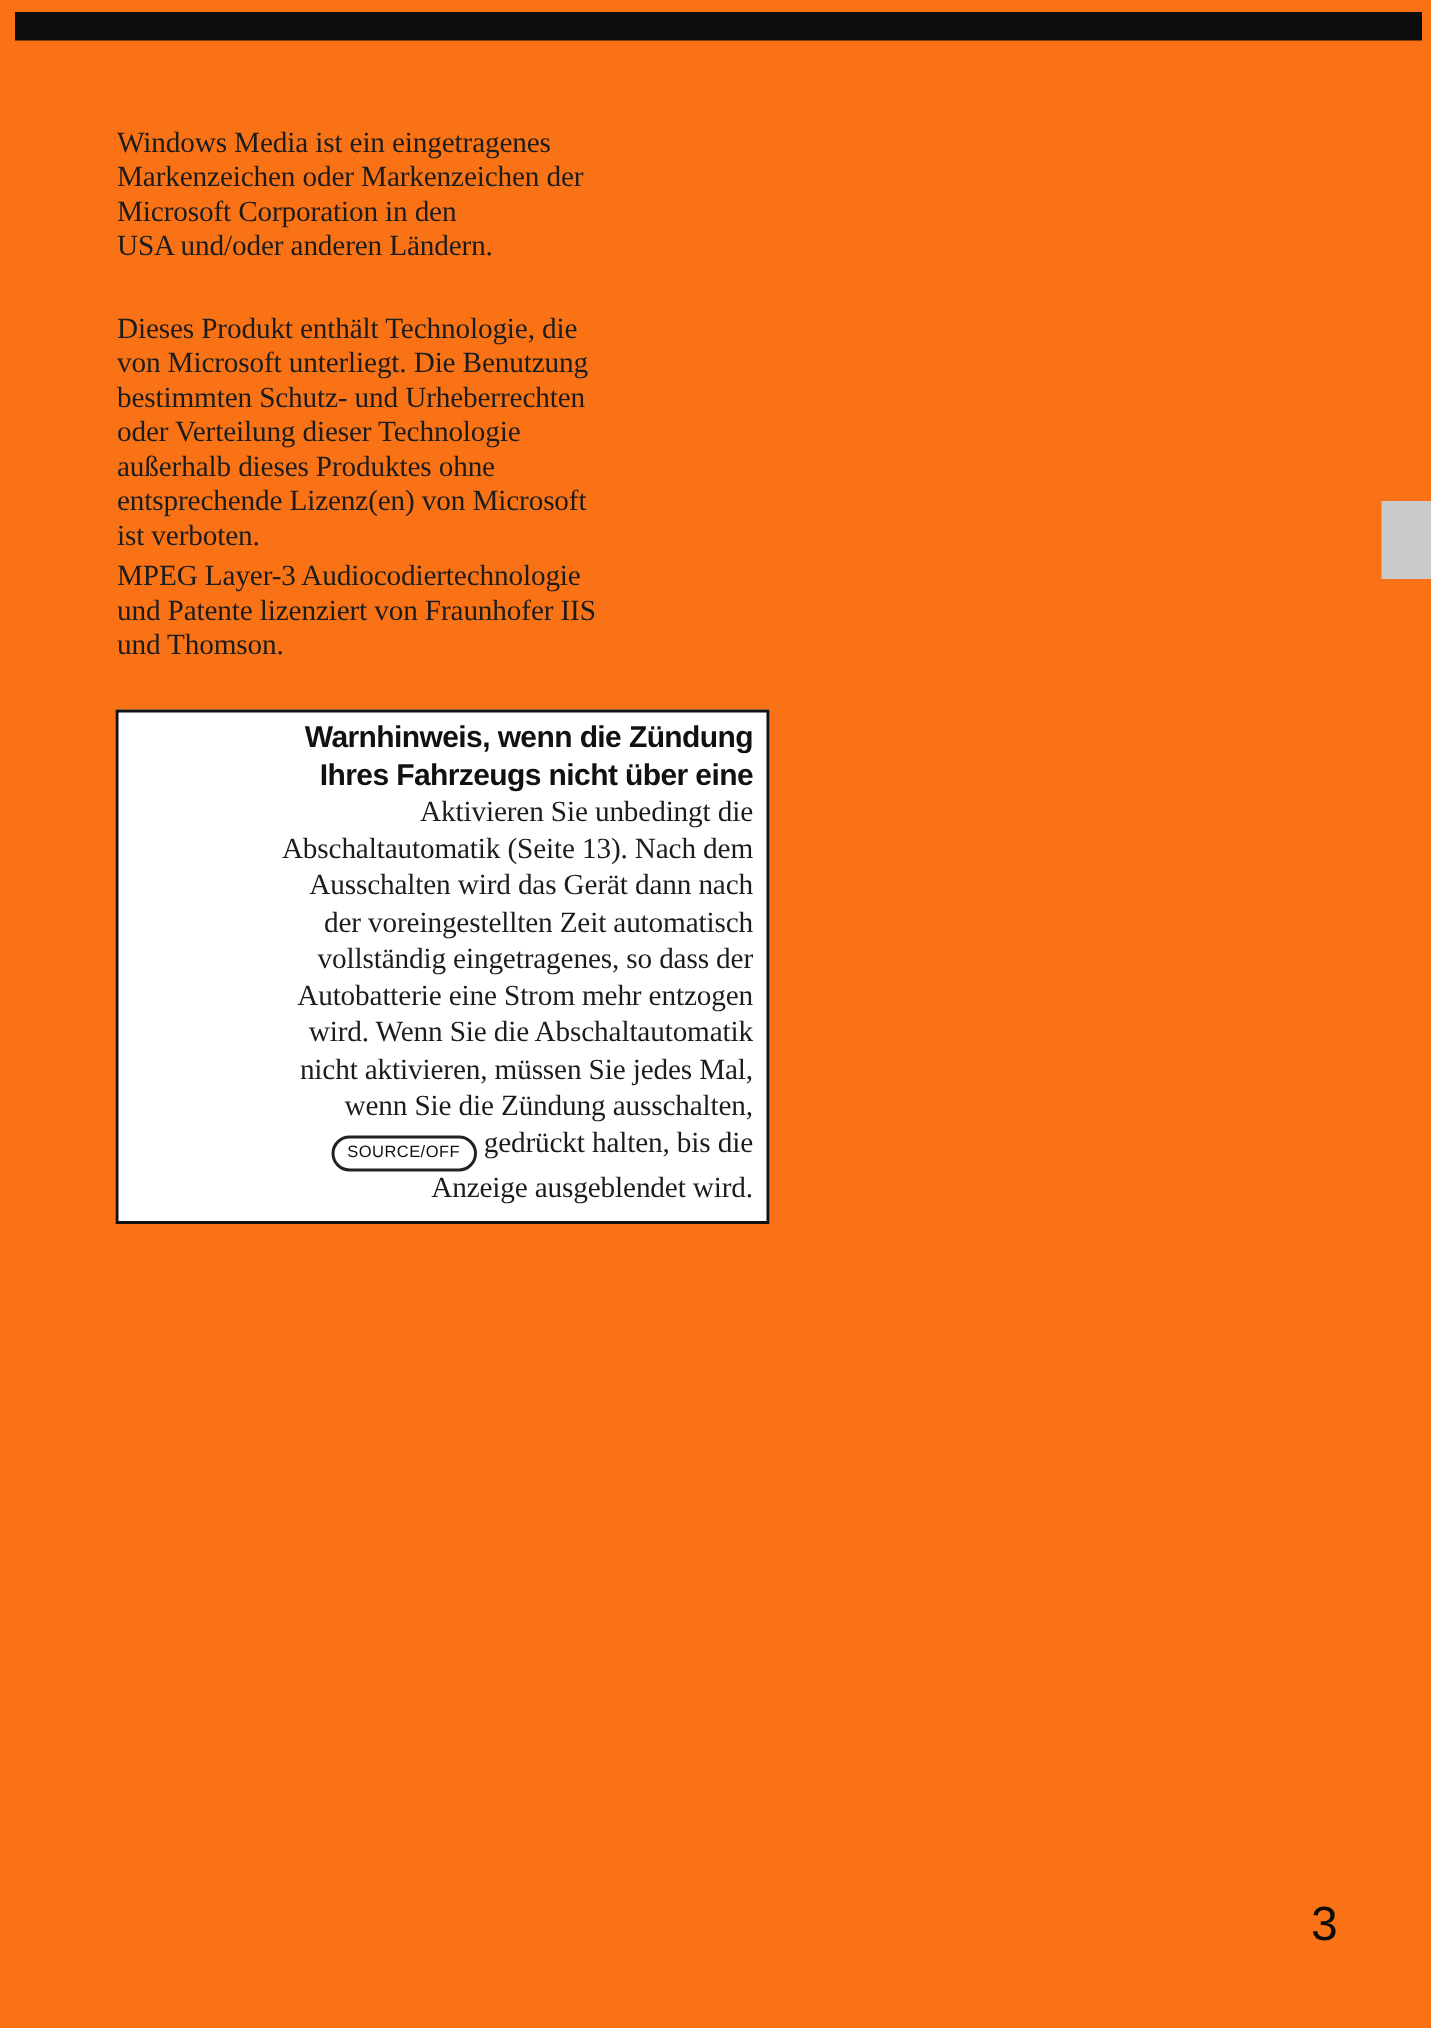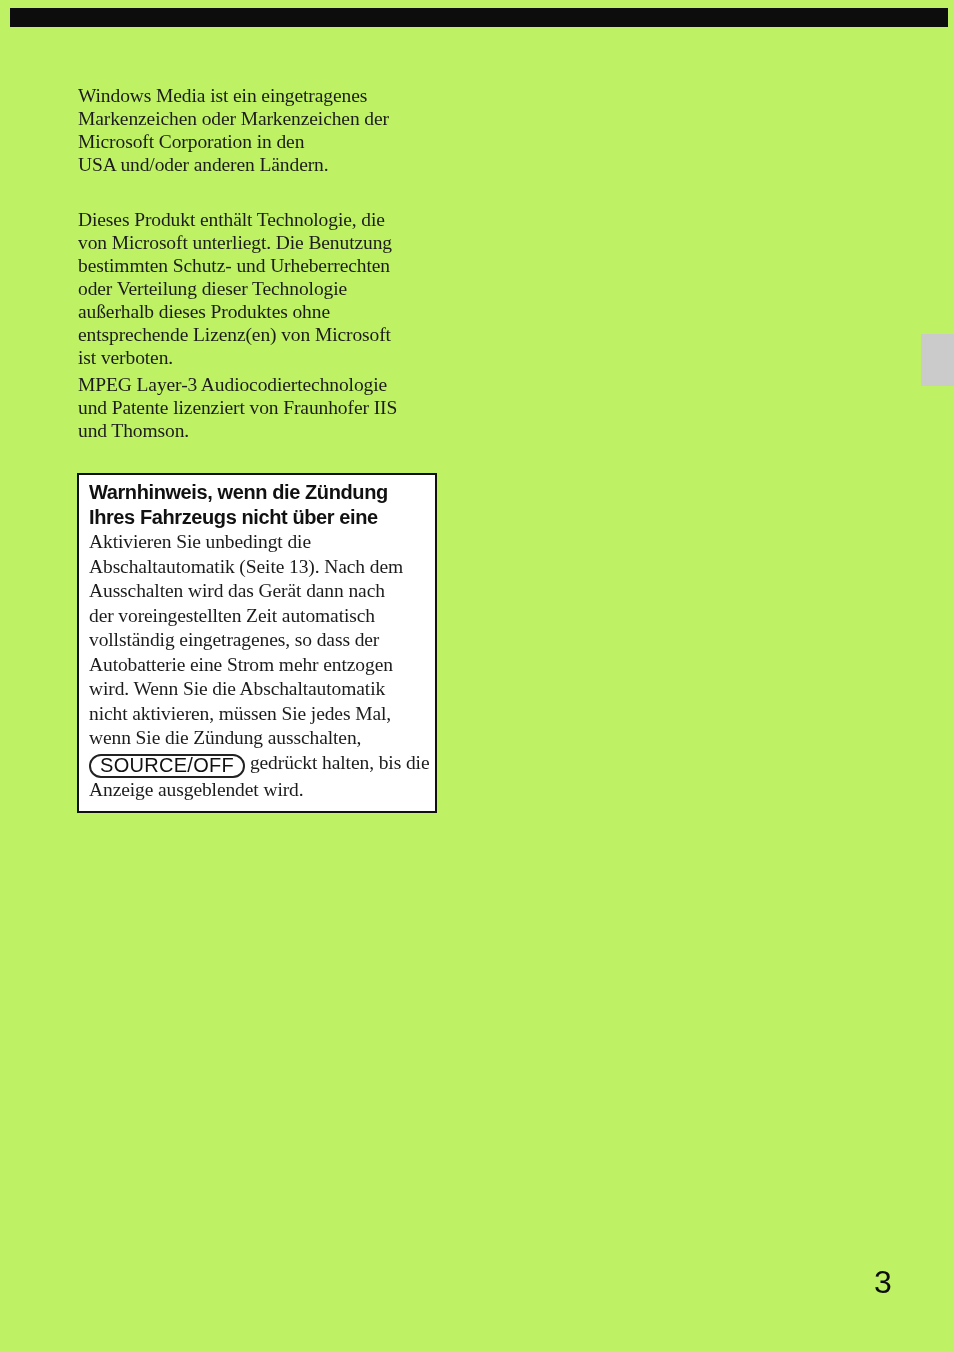--- a/index.html
+++ b/index.html
@@ -1,21 +1,21 @@
 <!DOCTYPE html>
 <html><head>
 <meta charset="utf-8">
 <style>
   * { margin: 0; padding: 0; box-sizing: border-box; }
   html, body { background: #ffffff; }
   .page {
     position: relative;
     width: 954px;
     height: 1352px;
-    background: #bef264;
+    background: #f97316;
     overflow: hidden;
     font-family: "Liberation Serif", serif;
     color: #1c1c1c;
   }
   .top-bar {
     position: absolute;
     left: 10px;
     top: 8px;
     width: 938px;
     height: 19px;
@@ -41,45 +41,46 @@
     letter-spacing: -0.1px;
     white-space: nowrap;
   }
   .para-1 { top: 84px; }
   .para-2 { top: 208px; }
   .para-3 { top: 373px; }
   .warning-box {
     position: absolute;
     left: -1px;               
     top: 473px;
-    width: 360px;
+    width: 436px;
     border: 2px solid #111111;
     padding: 5px 9px 9px 10px;
     background: #ffffff;
+    text-align: right;
   }
   .warning-heading {
     font-family: "Liberation Sans", sans-serif;
     font-weight: bold;
     font-size: 20px;
     line-height: 25px;
     letter-spacing: -0.4px;
     color: #111111;
     white-space: nowrap;
   }
   .warning-body {
     font-size: 19.5px;
     line-height: 24.5px;
     letter-spacing: -0.1px;
     white-space: nowrap;
   }
   .pill-line { white-space: nowrap; }
   .pill {
     display: inline-block;
     font-family: "Liberation Sans", sans-serif;
-    font-size: 20px;
+    font-size: 11px;
     line-height: 19px;
     letter-spacing: 0.3px;
     color: #111111;
     border: 2px solid #222222;
     border-radius: 12px;
     padding: 0 9px 1px 9px;
     vertical-align: -3px;
     background: #ffffff;
   }
   .page-number {

